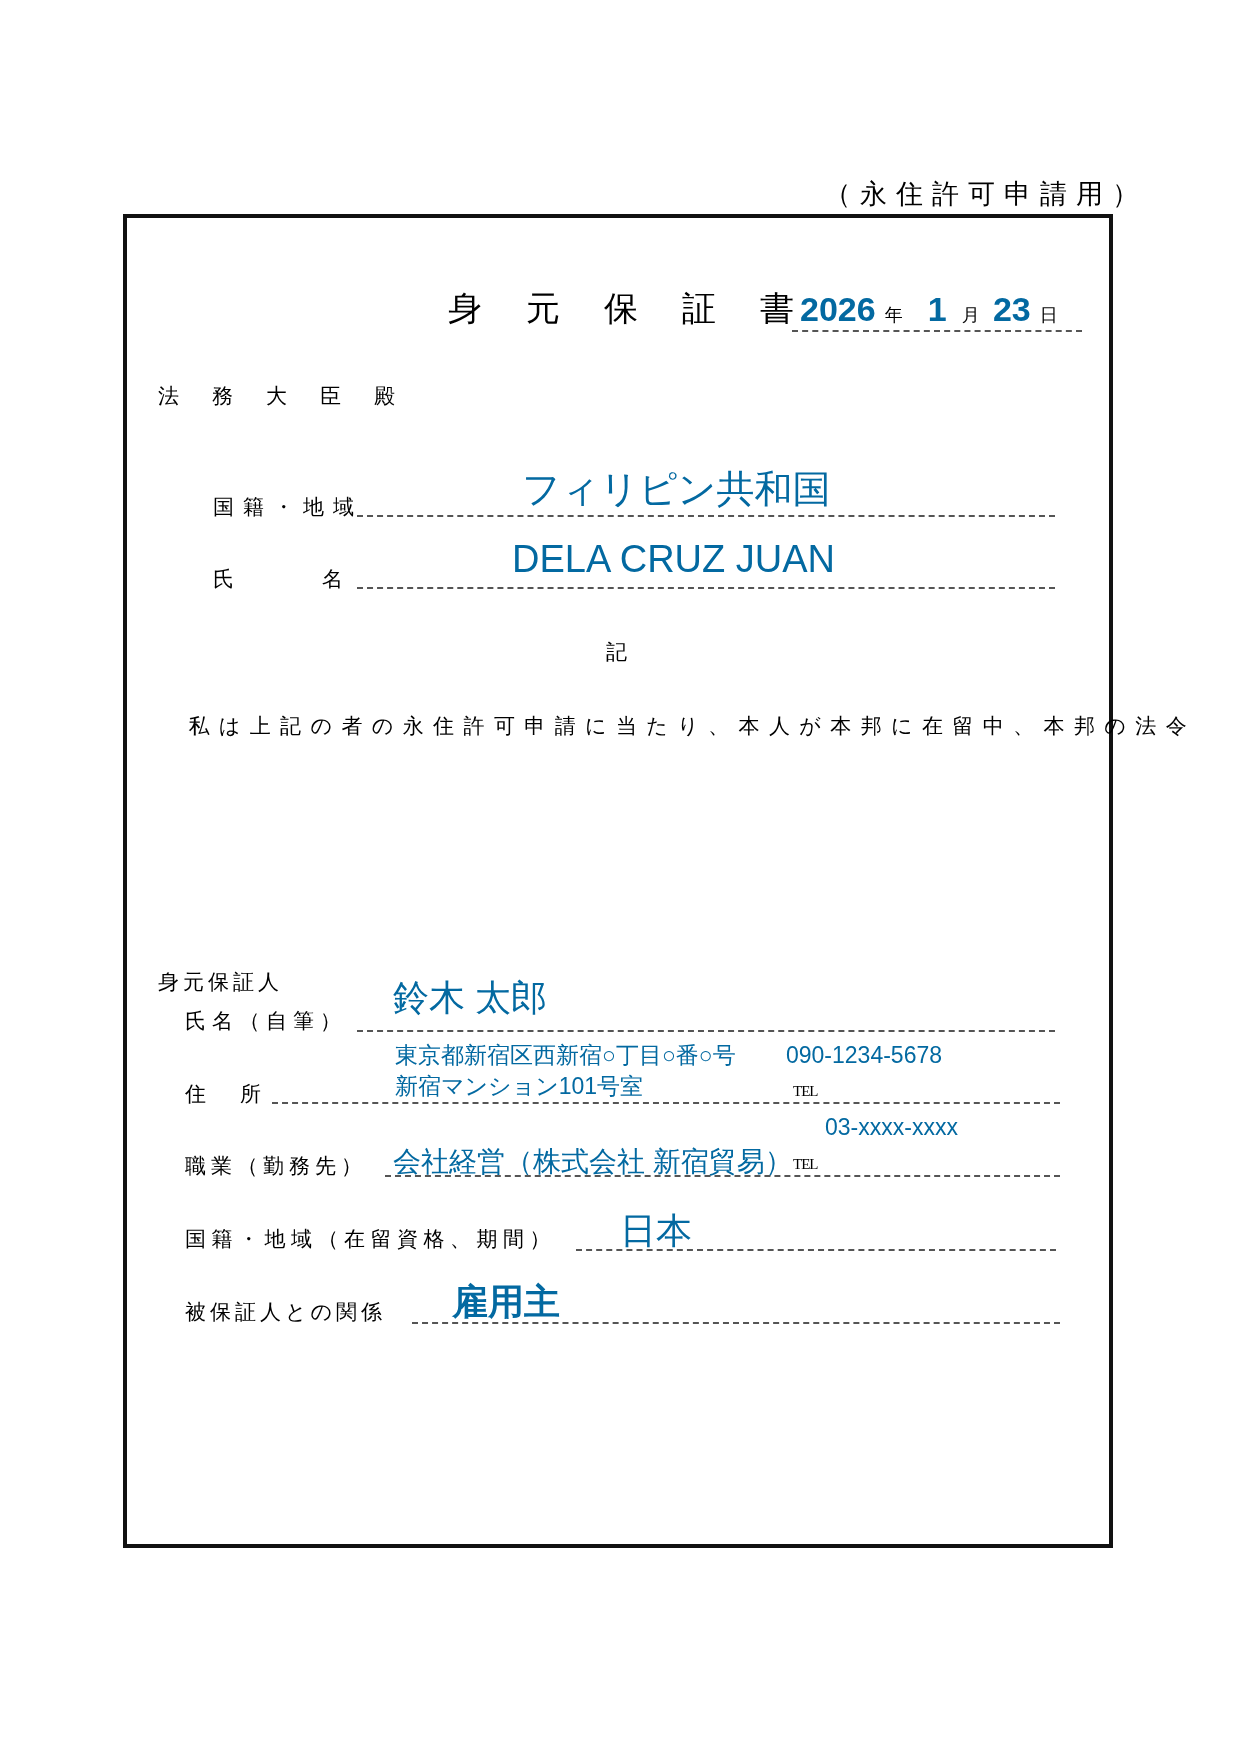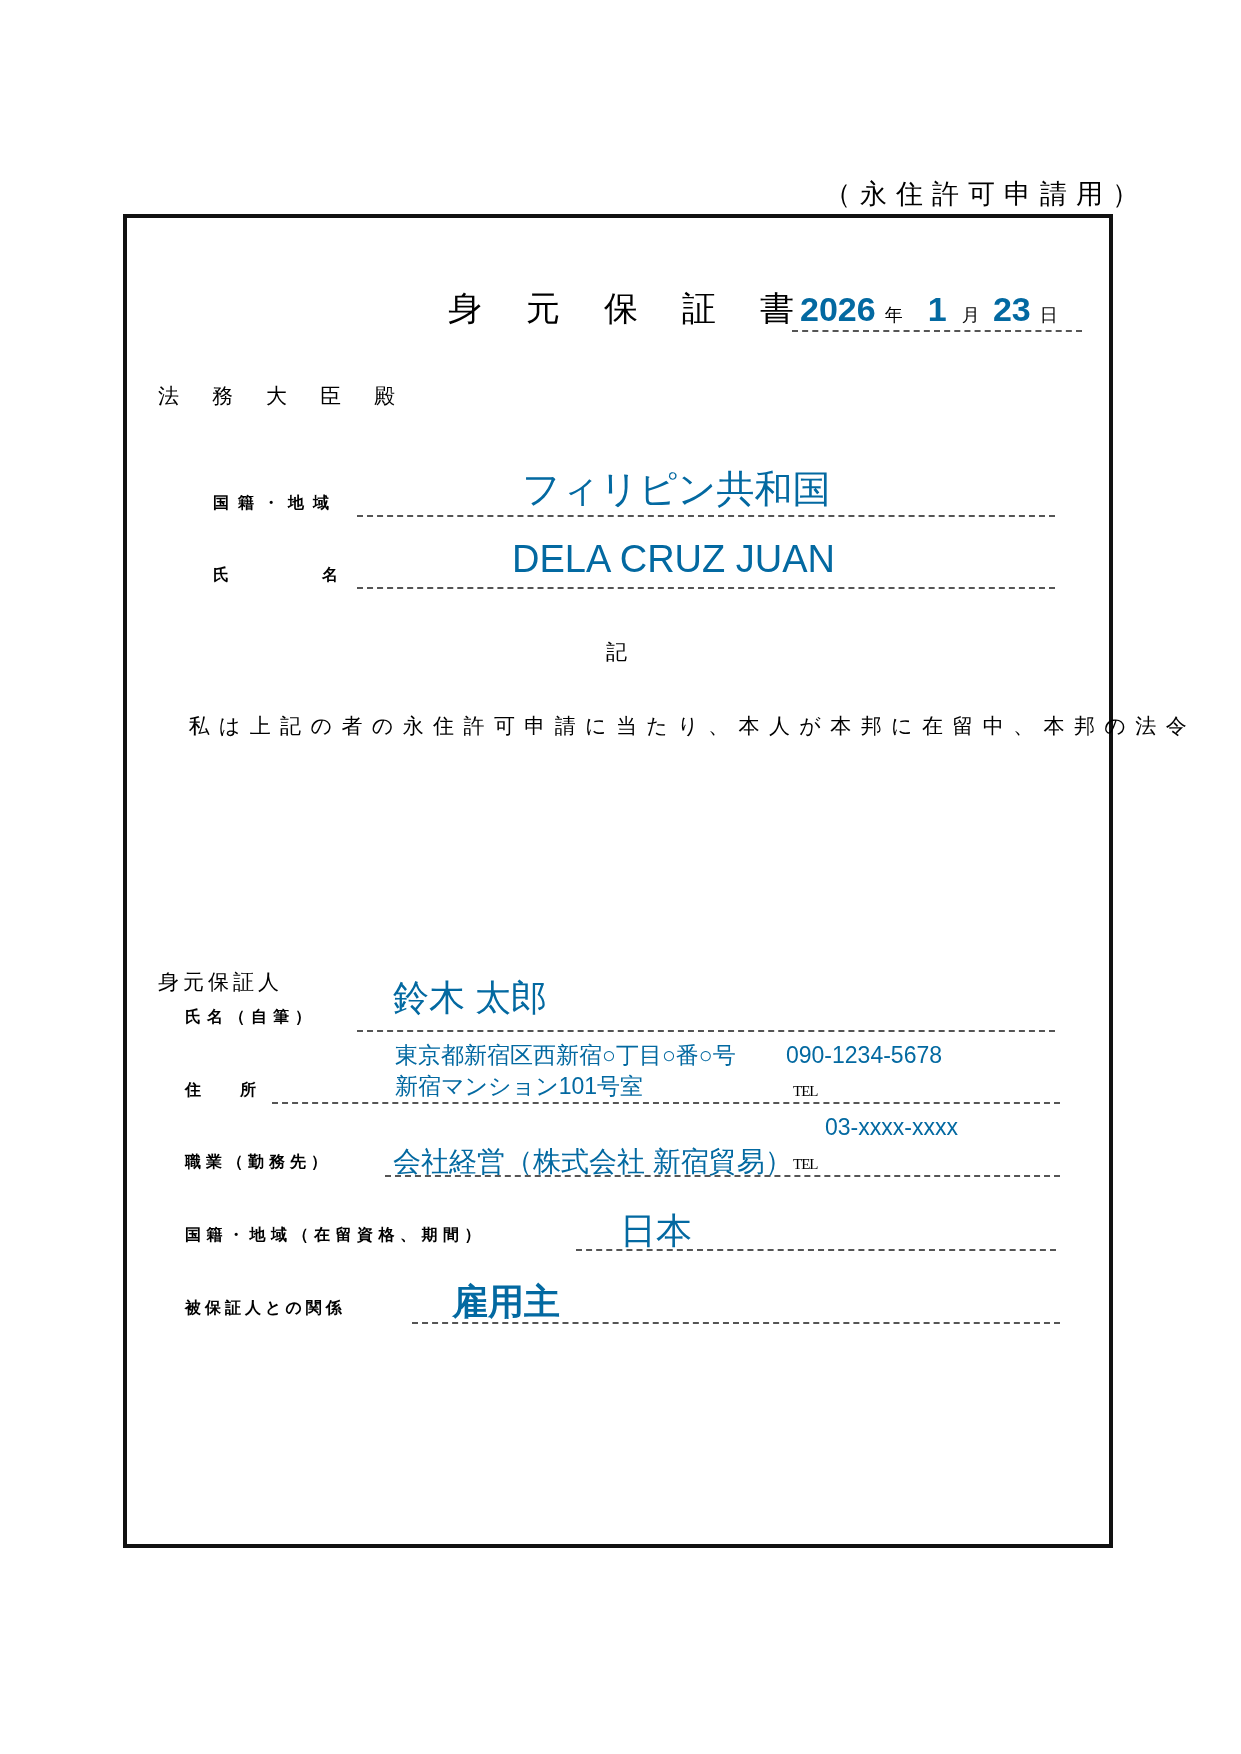--- a/index.html
+++ b/index.html
@@ -10,21 +10,21 @@
     }
     .abs { position: absolute; white-space: nowrap; }
     .red { color: #0369a1; font-family: Liberation Sans, sans-serif; }
     .dash { position: absolute; height: 0; border-top: 2px dashed #555; }
     .box {
       position: absolute; left: 123px; top: 214px; width: 990px; height: 1334px;
       border: 4px solid #111; box-sizing: border-box;
     }
     .purpose { left: 824px; top: 176px; font-size: 27px; letter-spacing: 9px; font-family: "DejaVu Sans", sans-serif; }
     .title { left: 448px; top: 254px; font-size: 34px; letter-spacing: 44px; margin-top: 32px; }
-    .lbl { font-size: 16px; letter-spacing: 9px; font-weight: bold; }
+    .lbl { font-size: 21px; letter-spacing: 9px; }
     .date-num { font-weight: bold; font-size: 34px; }
     .date-unit { font-size: 18px; color: #000; font-family: "DejaVu Serif", serif; }
     .tel { font-size: 15px; font-family: "Liberation Serif", serif; letter-spacing: -1px; }
   </style>
 </head>
 <body>
 
 <div class="abs purpose">（永住許可申請用）</div>
 
 <div class="box"></div>

